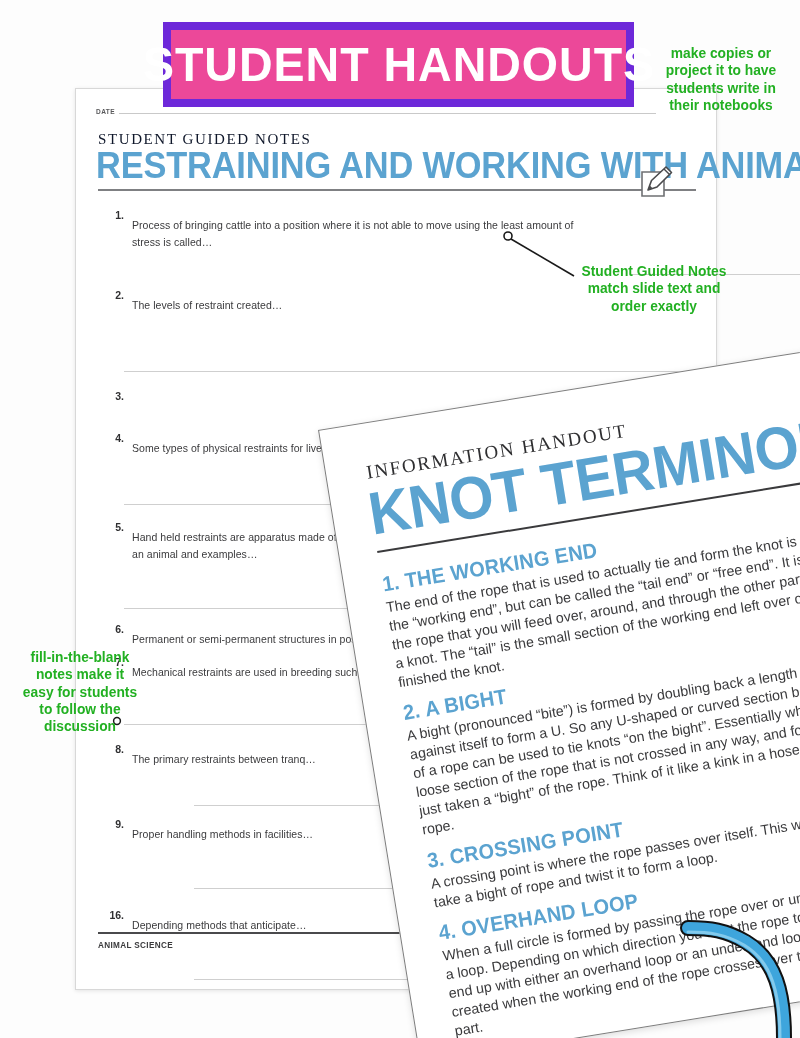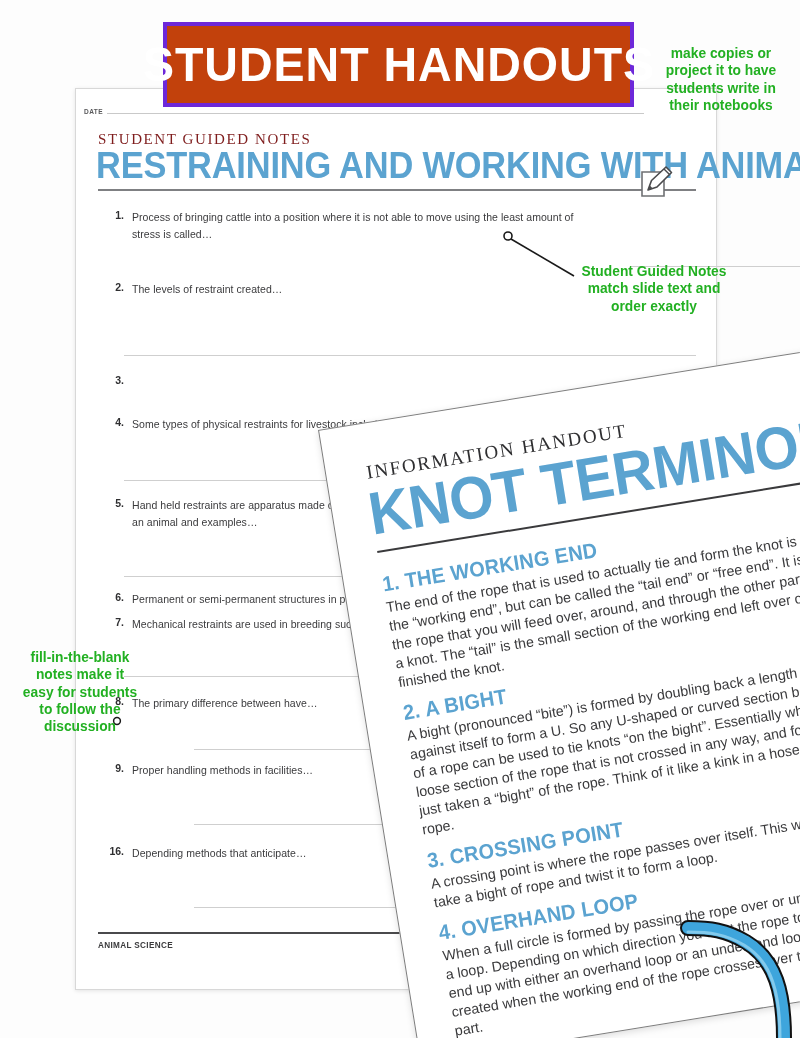--- a/index.html
+++ b/index.html
@@ -13,67 +13,68 @@
 
   
   .gn-page{
     position:absolute;left:75px;top:88px;width:640px;height:900px;
     background:#ffffff;
     border:1px solid #d8d8d8;
     box-shadow:0 1px 4px rgba(0,0,0,.10);
   }
   .gn-inner{position:absolute;left:0;top:0;right:0;bottom:0;}
 
-  .date-row{position:absolute;left:8px;top:18px;width:560px;display:flex;align-items:flex-end;}
+  .date-row{position:absolute;left:20px;top:18px;width:560px;display:flex;align-items:flex-end;}
   .date-lbl{
     font-family:"Liberation Sans Narrow","Liberation Sans",sans-serif;
     font-size:8px;letter-spacing:.5px;color:#58585a;font-weight:600;
     transform:scaleX(.82);transform-origin:left bottom;white-space:nowrap;
   }
   .date-line{flex:1;border-bottom:1px solid #c9c9c9;height:1px;margin-bottom:2px;}
 
   .gn-eyebrow{
     position:absolute;left:22px;top:42px;
     font-family:"Liberation Serif",serif;
-    font-size:15px;letter-spacing:1.6px;color:#7f1d1d;white-space:nowrap;
+    font-size:15px;letter-spacing:1.6px;color:#0f172a;white-space:nowrap;
   }
   .gn-title{
     position:absolute;left:20px;top:58px;
     font-family:"Liberation Sans Narrow","Liberation Sans",sans-serif;
     font-weight:700;font-size:37px;line-height:1.02;letter-spacing:-.2px;
     color:#5ba3d0;white-space:nowrap;transform:scaleX(.93);transform-origin:left top;
   }
   .gn-titlerule{position:absolute;left:22px;top:100px;width:598px;border-bottom:2px solid #7f8083;}
 
   .pencil-ico{position:absolute;left:563px;top:74px;width:34px;height:36px;}
 
   .items{position:absolute;left:22px;top:116px;width:600px;}
   .item{position:relative;display:flex;align-items:flex-start;}
   .item .num{
     width:26px;flex:0 0 26px;text-align:right;padding-right:8px;
     font-size:10.5px;font-weight:700;color:#2f2f31;
   }
   .item .txt{
     font-size:10.5px;line-height:1.62;color:#3a3a3c;max-width:462px;
     letter-spacing:.05px;
+    margin-top:8px;
   }
   .ansline{border-bottom:1px solid #cfcfcf;height:1px;margin-left:26px;}
 
   .gn-footrule{position:absolute;left:22px;top:843px;width:598px;border-bottom:2px solid #4a4a4c;}
   .gn-foot{
     position:absolute;left:22px;top:850px;
     font-family:"Liberation Sans Narrow","Liberation Sans",sans-serif;
     font-size:9.5px;letter-spacing:.4px;color:#3a3a3c;font-weight:600;
     transform:scaleX(.86);transform-origin:left top;white-space:nowrap;
   }
 
   
   .banner{
     position:absolute;left:163px;top:22px;width:471px;height:85px;
-    background:#c2410c;border:4px solid #6d28d9;box-sizing:border-box;
+    background:#ec4899;border:8px solid #6d28d9;box-sizing:border-box;
     display:flex;align-items:center;justify-content:center;z-index:40;
   }
   .banner span{
     font-family:"Liberation Sans Narrow","Liberation Sans",sans-serif;
     font-weight:700;font-size:48px;letter-spacing:1px;color:#ffffff;
     transform:scaleX(.97);white-space:nowrap;
   }
 
   
   .note{
@@ -198,21 +199,21 @@
         <div class="item">
           <div class="num">7.</div>
           <div class="txt">Mechanical restraints are used in breeding such as…</div>
         </div>
         <div style="height:42px"></div>
         <div class="ansline" style="width:572px;"></div>
 
         <div style="height:18px"></div>
         <div class="item">
           <div class="num">8.</div>
-          <div class="txt">The primary difference between have…</div>
+          <div class="txt">The primary restraints between tranq…</div>
         </div>
         <div style="height:36px"></div>
         <div class="ansline" style="width:502px;margin-left:96px;"></div>
 
         <div style="height:12px"></div>
         <div class="item">
           <div class="num">9.</div>
           <div class="txt">Proper handling methods in facilities…</div>
         </div>
         <div style="height:44px"></div>

